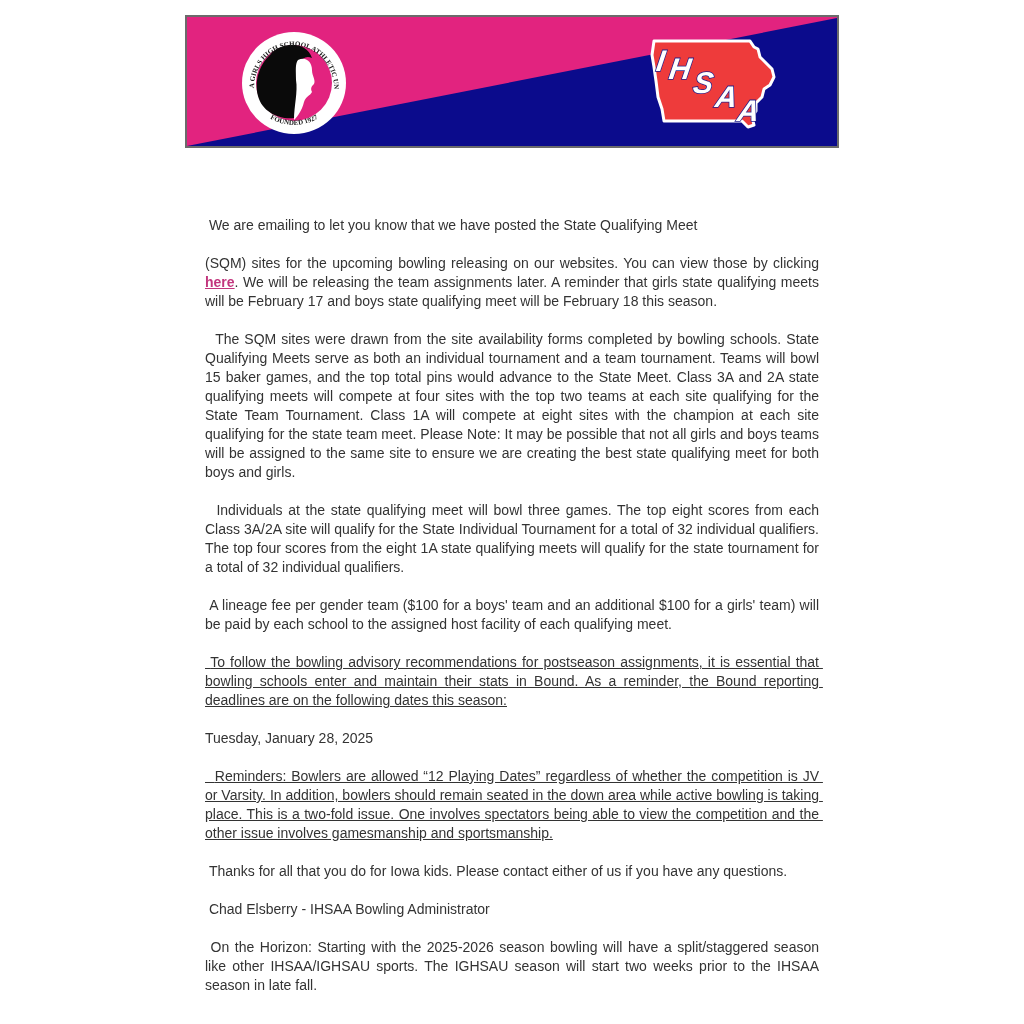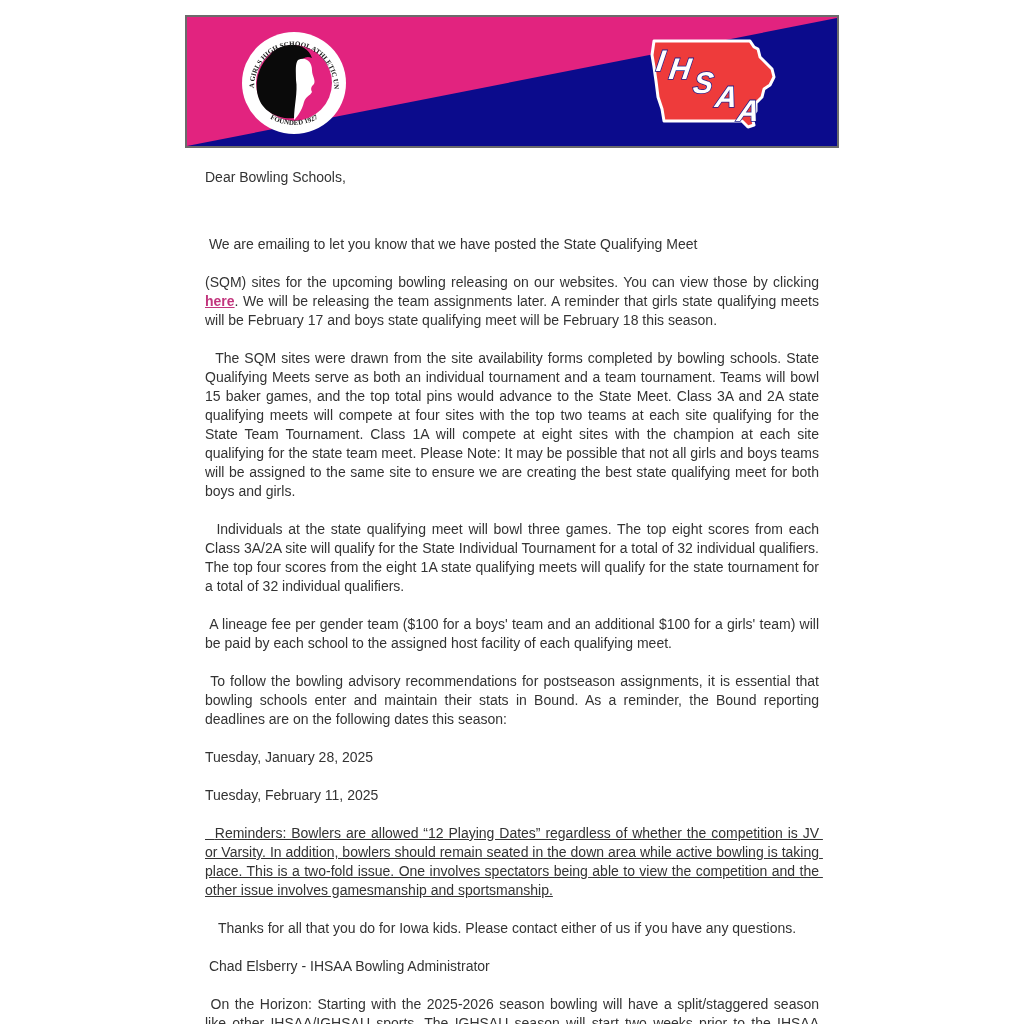--- a/index.html
+++ b/index.html
@@ -93,28 +93,26 @@
       <text x="10" y="34" font-size="30" transform="skewX(-8)">I</text>
       <text x="24" y="42" font-size="30" transform="skewX(-8)">H</text>
       <text x="50" y="56" font-size="30" transform="skewX(-8)">S</text>
       <text x="74" y="70" font-size="30" transform="skewX(-8)">A</text>
       <text x="98" y="84" font-size="30" transform="skewX(-8)">A</text>
     </g>
   </svg>
 </div>
 
 <div class="content">
-  <p>Dear Bowling Schools,</p>
   <p style="white-space: pre; margin-top: 48px;"> We are emailing to let you know that we have posted the State Qualifying Meet</p>
   <p>
     <span>(SQM) sites for the upcoming bowling releasing on our websites. You can view those by clicking </span><a href="#">here</a><span>. We will be releasing the team assignments later. A reminder that girls state qualifying meets will be February 17 and boys state qualifying meet will be February 18 this season.</span>
   </p>
   <p style="white-space: pre-wrap;">  The SQM sites were drawn from the site availability forms completed by bowling schools. State Qualifying Meets serve as both an individual tournament and a team tournament. Teams will bowl 15 baker games, and the top total pins would advance to the State Meet. Class 3A and 2A state qualifying meets will compete at four sites with the top two teams at each site qualifying for the State Team Tournament. Class 1A will compete at eight sites with the champion at each site qualifying for the state team meet. Please Note: It may be possible that not all girls and boys teams will be assigned to the same site to ensure we are creating the best state qualifying meet for both boys and girls.</p>
   <p style="white-space: pre-wrap;">  Individuals at the state qualifying meet will bowl three games. The top eight scores from each Class 3A/2A site will qualify for the State Individual Tournament for a total of 32 individual qualifiers. The top four scores from the eight 1A state qualifying meets will qualify for the state tournament for a total of 32 individual qualifiers.</p>
   <p style="white-space: pre-wrap;"> A lineage fee per gender team ($100 for a boys' team and an additional $100 for a girls' team) will be paid by each school to the assigned host facility of each qualifying meet.</p>
-  <p style="white-space: pre-wrap;"> To follow the bowling advisory recommendations for postseason assignments, it is essential that bowling schools enter and maintain their stats in Bound. As a reminder, the Bound reporting deadlines are on the following dates this season:</p>
+  <p style="white-space: pre-wrap; text-decoration: underline;"> To follow the bowling advisory recommendations for postseason assignments, it is essential that bowling schools enter and maintain their stats in Bound. As a reminder, the Bound reporting deadlines are on the following dates this season:</p>
   <p>Tuesday, January 28, 2025</p>
-  <p>Tuesday, February 11, 2025</p>
   <p style="white-space: pre-wrap; text-decoration: underline;">  Reminders: Bowlers are allowed “12 Playing Dates” regardless of whether the competition is JV or Varsity. In addition, bowlers should remain seated in the down area while active bowling is taking place. This is a two-fold issue. One involves spectators being able to view the competition and the other issue involves gamesmanship and sportsmanship.</p>
-  <p style="white-space: pre-wrap; margin-left: 9px;"> Thanks for all that you do for Iowa kids. Please contact either of us if you have any questions.</p>
+  <p style="white-space: pre-wrap;"> Thanks for all that you do for Iowa kids. Please contact either of us if you have any questions.</p>
   <p style="white-space: pre-wrap;"> Chad Elsberry - IHSAA Bowling Administrator</p>
   <p style="white-space: pre-wrap;"> On the Horizon: Starting with the 2025-2026 season bowling will have a split/staggered season like other IHSAA/IGHSAU sports. The IGHSAU season will start two weeks prior to the IHSAA season in late fall.</p>
 </div>
 
 </body></html>

